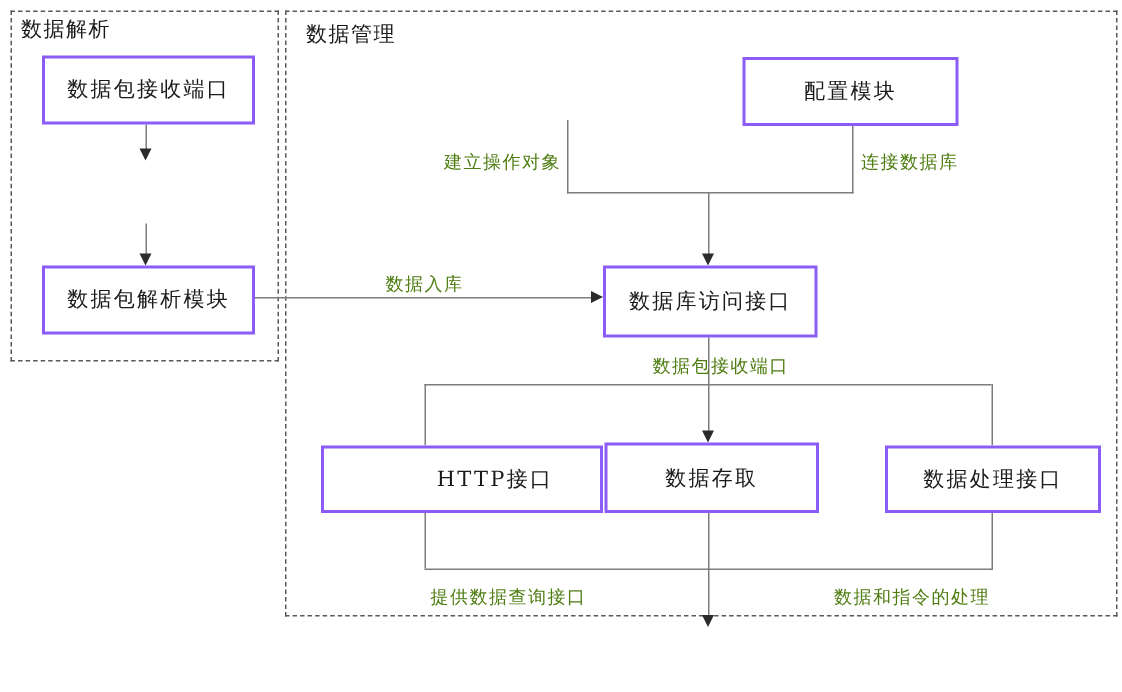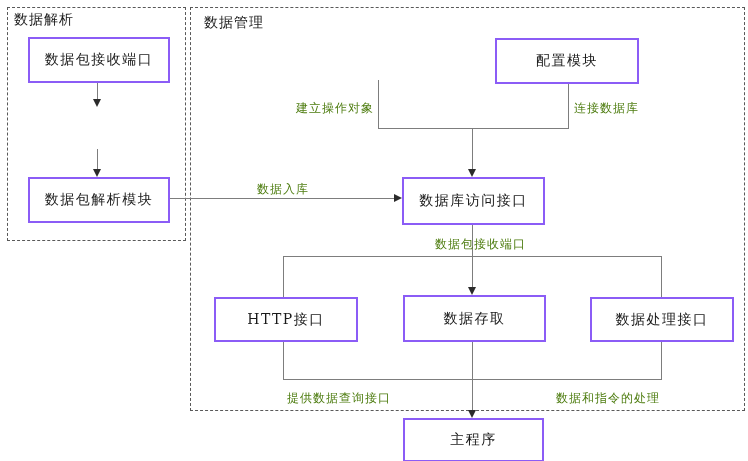--- a/index.html
+++ b/index.html
@@ -70,18 +70,17 @@
   <div class="lbl" style="left:574px; top:100px;">连接数据库</div>
   <div class="lbl" style="left:257px; top:181px;">数据入库</div>
   <div class="lbl" style="left:435px; top:236px;">数据包接收端口</div>
   <div class="lbl" style="left:287px; top:390px;">提供数据查询接口</div>
   <div class="lbl" style="left:556px; top:390px;">数据和指令的处理</div>
 
   <div class="node" style="left:28px;  top:37px;  width:138px; height:42px;">数据包接收端口</div>
   <div class="node" style="left:28px;  top:177px; width:138px; height:42px;">数据包解析模块</div>
   <div class="node" style="left:495px; top:38px;  width:140px; height:42px;">配置模块</div>
   <div class="node" style="left:402px; top:177px; width:139px; height:44px;">数据库访问接口</div>
-  <div class="node" style="left:214px; top:297px; width:140px; height:41px;">HTTP接口</div>
+  <div class="node" style="left:214px; top:297px; width:140px; height:41px;padding-left:44px;">HTTP接口</div>
   <div class="node" style="left:403px; top:295px; width:139px; height:43px;">数据存取</div>
   <div class="node" style="left:590px; top:297px; width:140px; height:41px;">数据处理接口</div>
-  <div class="node" style="left:403px; top:418px; width:137px; height:40px;">主程序</div>
 
 </div>
 
 </body></html>

